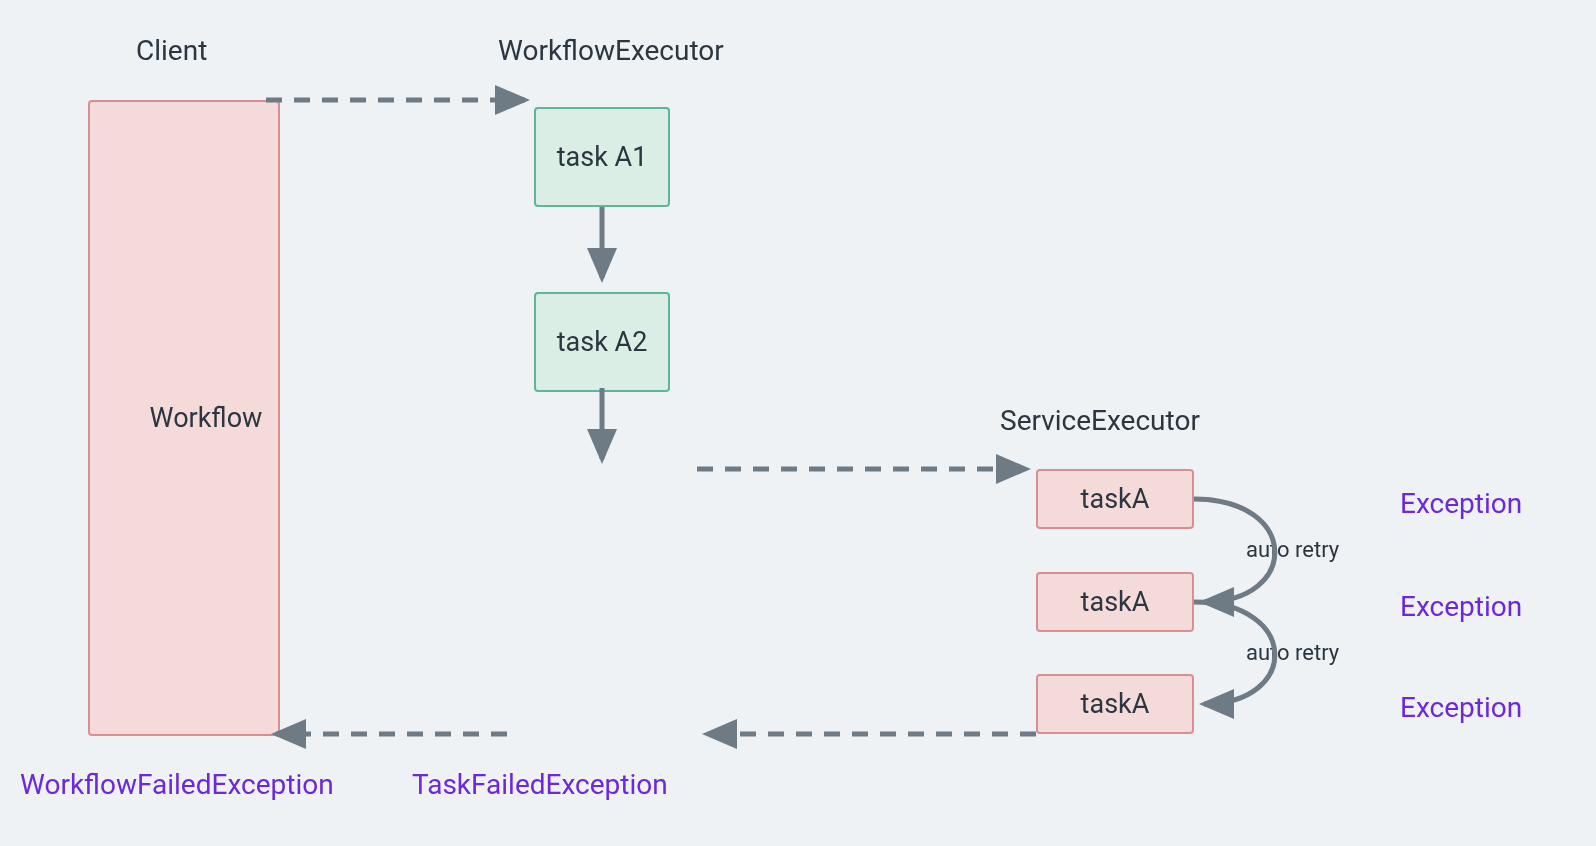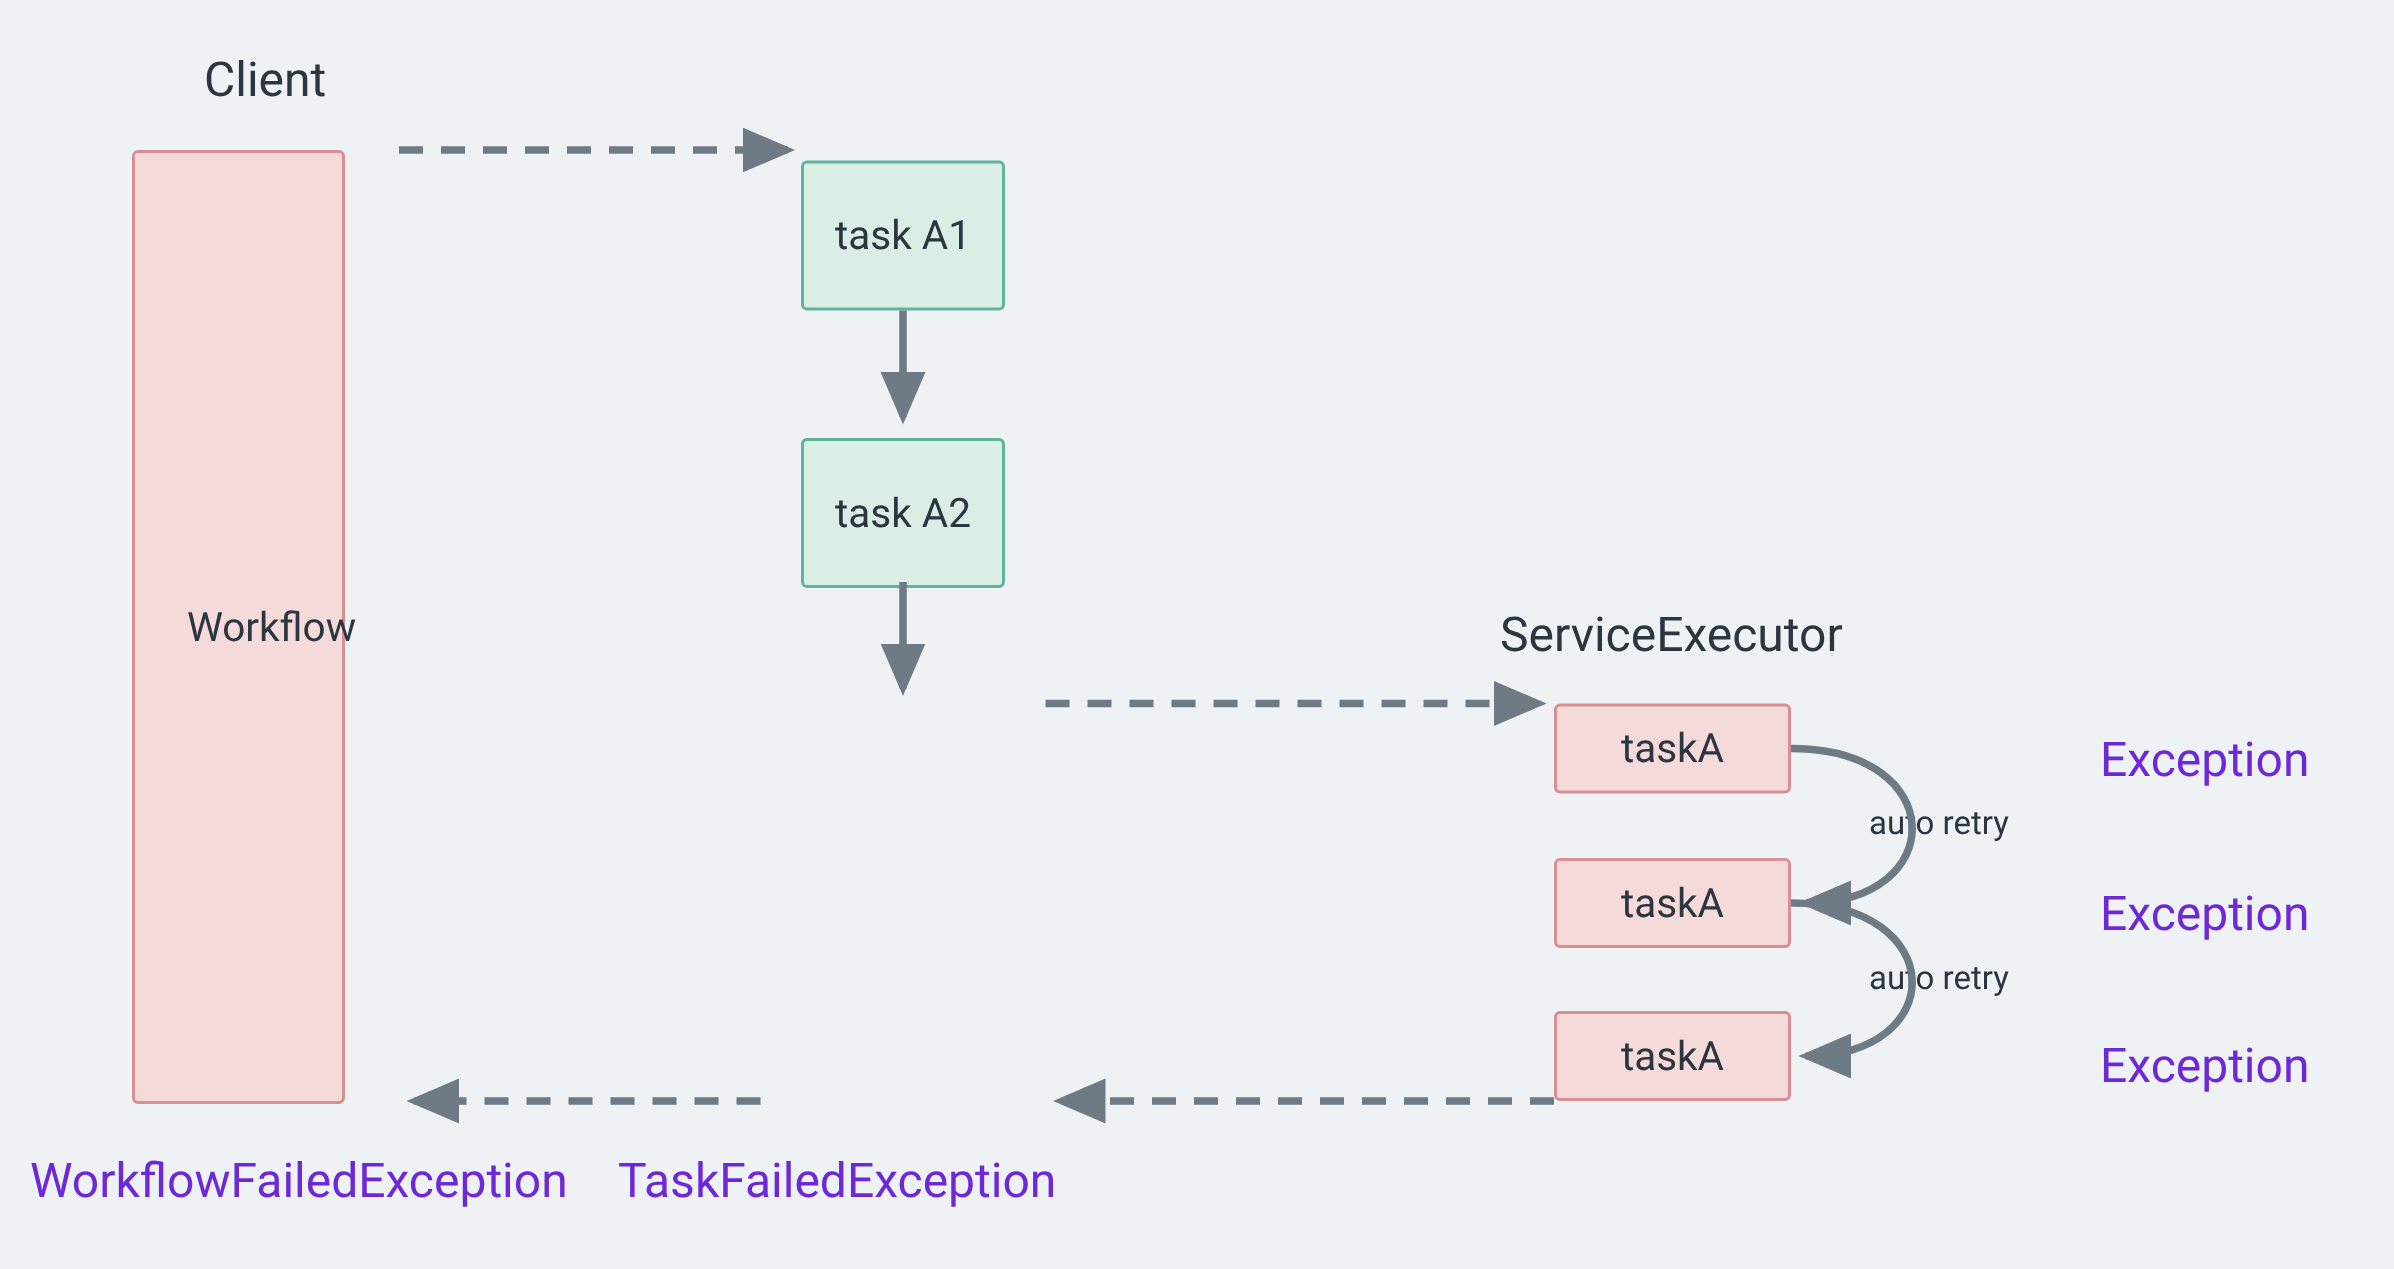--- a/index.html
+++ b/index.html
@@ -10,21 +10,21 @@
     background: #eef2f5;
     font-family: -apple-system, BlinkMacSystemFont, "Segoe UI", Roboto, sans-serif;
   }
   .canvas {
     position: relative;
     width: 1596px;
     height: 846px;
   }
   .label {
     position: absolute;
-    font-size: 32px;
+    font-size: 28px;
     color: #2b3640;
     white-space: nowrap;
   }
   .label.red {
     color: #6d28d9;
   }
   .box {
     position: absolute;
     border-width: 2px;
     border-style: solid;
@@ -52,23 +52,24 @@
     height: 846px;
     pointer-events: none;
   }
 </style>
 </head>
 <body>
 
 <div class="canvas">
 
   <div class="label" style="left:136px; top:34px;">Client</div>
+  <div class="label" style="left:498px; top:34px;">WorkflowExecutor</div>
   <div class="label" style="left:1000px; top:404px;">ServiceExecutor</div>
 
-  <div class="box red" style="left:88px; top:100px; width:142px; height:636px;padding-left:44px;">Workflow</div>
+  <div class="box red" style="left:88px; top:100px; width:192px; height:636px;padding-left:44px;">Workflow</div>
 
   <div class="box green" style="left:534px; top:107px; width:136px; height:100px;">task A1</div>
 
   <div class="box green" style="left:534px; top:292px; width:136px; height:100px;">task A2</div>
 
 
   <div class="box red" style="left:1036px; top:469px; width:158px; height:60px;">taskA</div>
   <div class="box red" style="left:1036px; top:572px; width:158px; height:60px;">taskA</div>
   <div class="box red" style="left:1036px; top:674px; width:158px; height:60px;">taskA</div>
 

